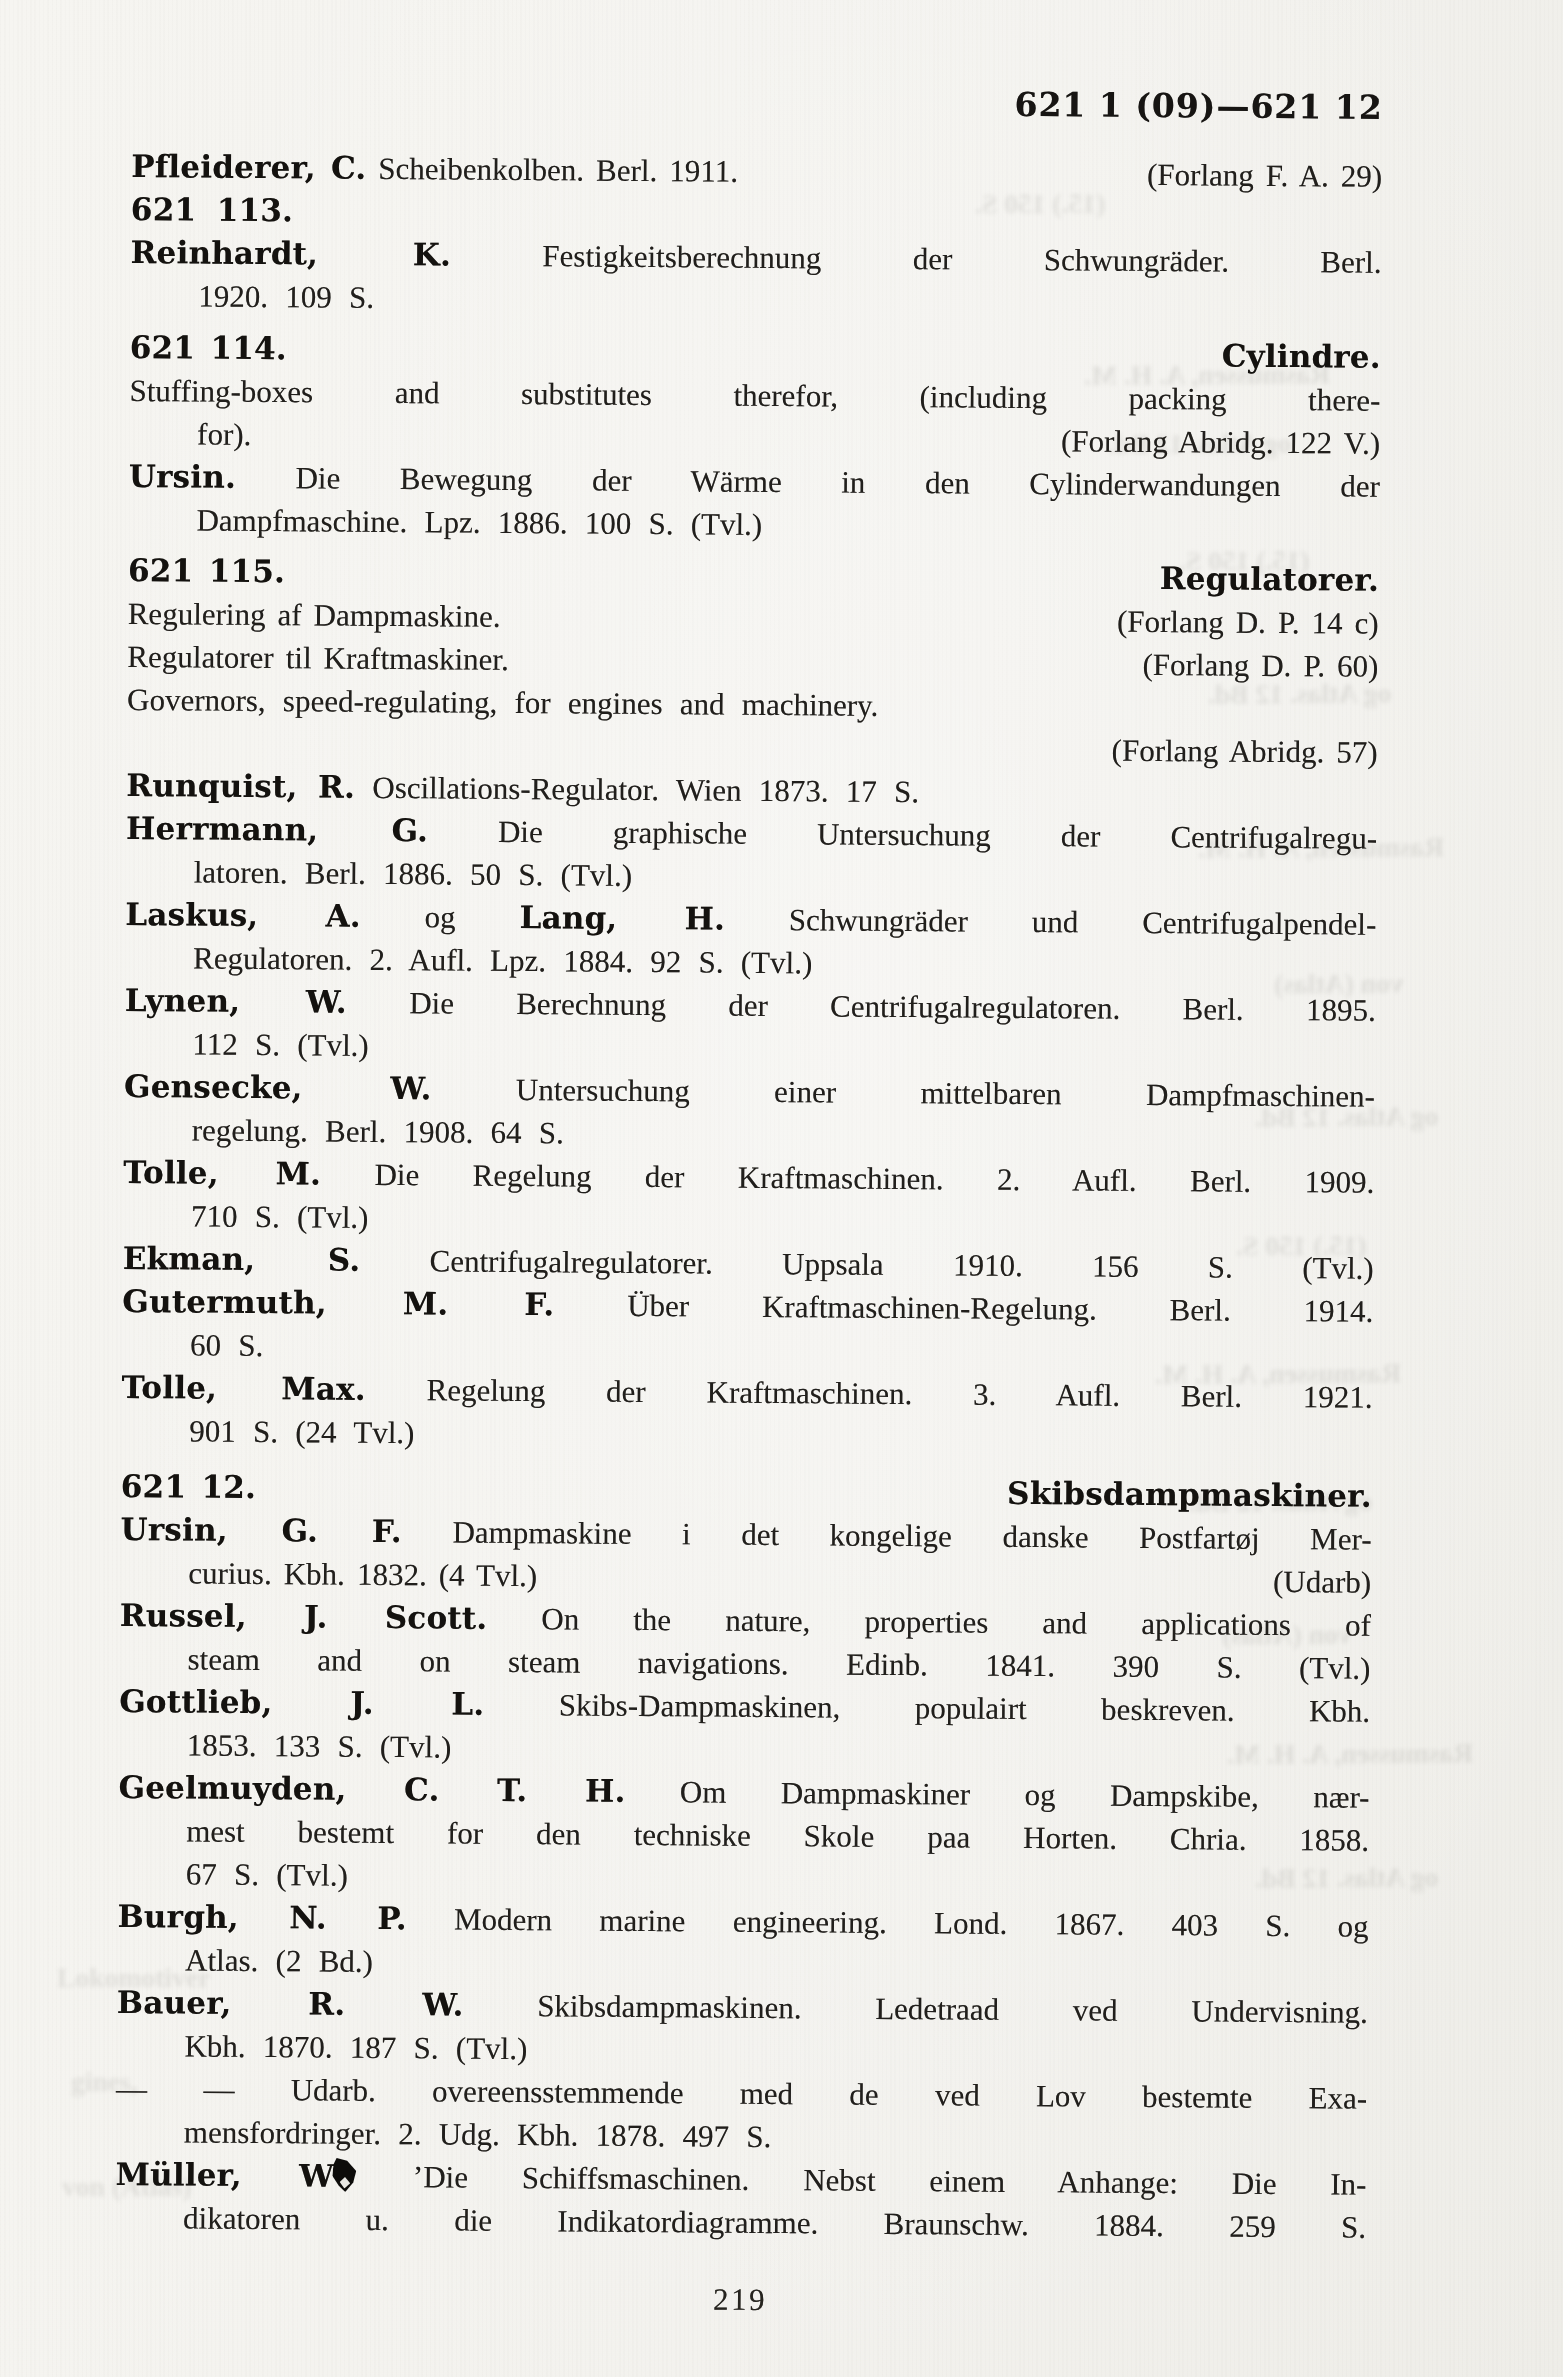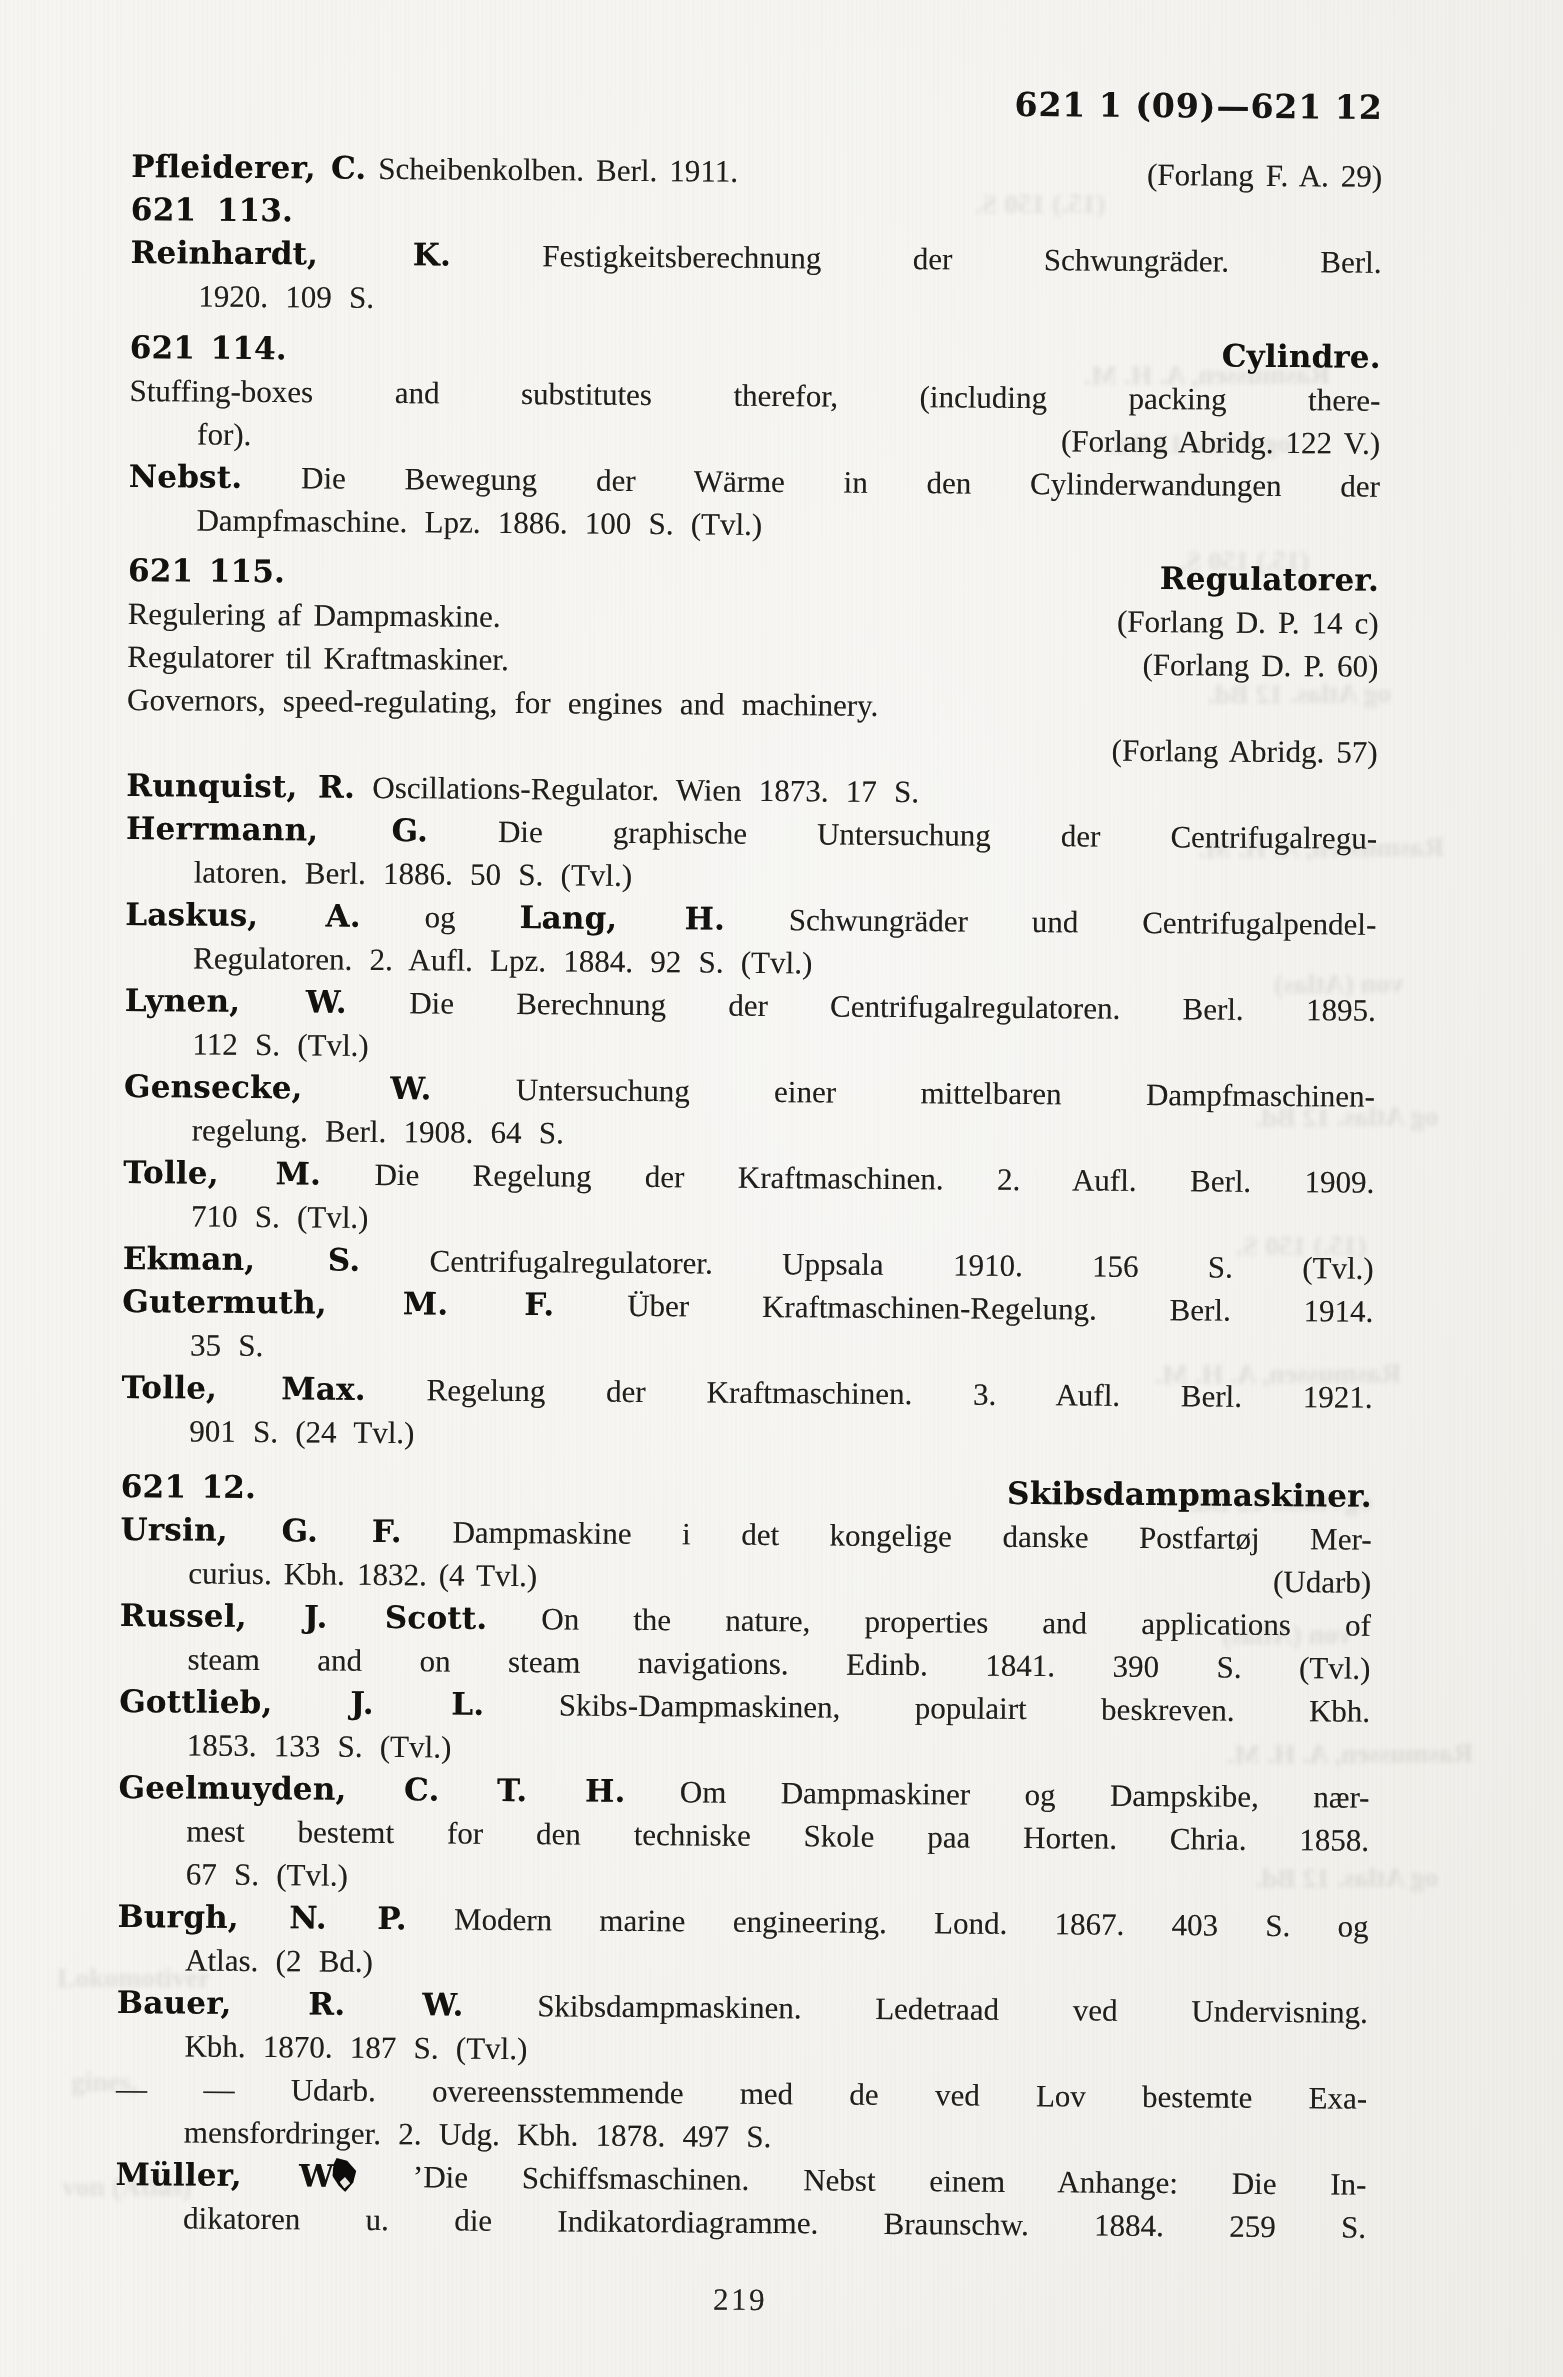--- a/index.html
+++ b/index.html
@@ -95,21 +95,21 @@
       <div class="ln al-l ind1"><span><span>1920. 109 S.</span></span></div>
       <div class="ln al-s" style="margin-top: 8.6px;">
         <span><span class="b">621 114.</span></span>
         <span class="rpart b">Cylindre.</span>
       </div>
       <div class="ln al-j"><span><span>Stuffing-boxes and substitutes therefor, (including packing there-</span></span></div>
       <div class="ln al-s ind1">
         <span><span>for).</span></span>
         <span class="rpart">(Forlang Abridg. 122 V.)</span>
       </div>
-      <div class="ln al-j"><span><span class="b">Nebst.</span><span> Die Bewegung der Wärme in den Cylinderwandungen der</span></span></div>
+      <div class="ln al-j"><span><span class="b">Ursin.</span><span> Die Bewegung der Wärme in den Cylinderwandungen der</span></span></div>
       <div class="ln al-l ind1"><span><span>Dampfmaschine. Lpz. 1886. 100 S. (Tvl.)</span></span></div>
       <div class="ln al-s" style="margin-top: 8.6px;">
         <span><span class="b">621 115.</span></span>
         <span class="rpart b">Regulatorer.</span>
       </div>
       <div class="ln al-s">
         <span><span>Regulering af Dampmaskine.</span></span>
         <span class="rpart">(Forlang D. P. 14 c)</span>
       </div>
       <div class="ln al-s">
@@ -124,21 +124,21 @@
       <div class="ln al-j"><span><span class="b">Laskus, A.</span><span> og </span><span class="b">Lang, H.</span><span> Schwungräder und Centrifugalpendel-</span></span></div>
       <div class="ln al-l ind1"><span><span>Regulatoren. 2. Aufl. Lpz. 1884. 92 S. (Tvl.)</span></span></div>
       <div class="ln al-j"><span><span class="b">Lynen, W.</span><span> Die Berechnung der Centrifugalregulatoren. Berl. 1895.</span></span></div>
       <div class="ln al-l ind1"><span><span>112 S. (Tvl.)</span></span></div>
       <div class="ln al-j"><span><span class="b">Gensecke, W.</span><span> Untersuchung einer mittelbaren Dampfmaschinen-</span></span></div>
       <div class="ln al-l ind1"><span><span>regelung. Berl. 1908. 64 S.</span></span></div>
       <div class="ln al-j"><span><span class="b">Tolle, M.</span><span> Die Regelung der Kraftmaschinen. 2. Aufl. Berl. 1909.</span></span></div>
       <div class="ln al-l ind1"><span><span>710 S. (Tvl.)</span></span></div>
       <div class="ln al-j"><span><span class="b">Ekman, S.</span><span> Centrifugalregulatorer. Uppsala 1910. 156 S. (Tvl.)</span></span></div>
       <div class="ln al-j"><span><span class="b">Gutermuth, M. F.</span><span> Über Kraftmaschinen-Regelung. Berl. 1914.</span></span></div>
-      <div class="ln al-l ind1"><span><span>35 S.</span></span></div>
+      <div class="ln al-l ind1"><span><span>60 S.</span></span></div>
       <div class="ln al-j"><span><span class="b">Tolle, Max.</span><span> Regelung der Kraftmaschinen. 3. Aufl. Berl. 1921.</span></span></div>
       <div class="ln al-l ind1"><span><span>901 S. (24 Tvl.)</span></span></div>
       <div class="ln al-s" style="margin-top: 13.3px;">
         <span><span class="b">621 12.</span></span>
         <span class="rpart b">Skibsdampmaskiner.</span>
       </div>
       <div class="ln al-j"><span><span class="b">Ursin, G. F.</span><span> Dampmaskine i det kongelige danske Postfartøj Mer-</span></span></div>
       <div class="ln al-s ind1">
         <span><span>curius. Kbh. 1832. (4 Tvl.)</span></span>
         <span class="rpart">(Udarb)</span>

